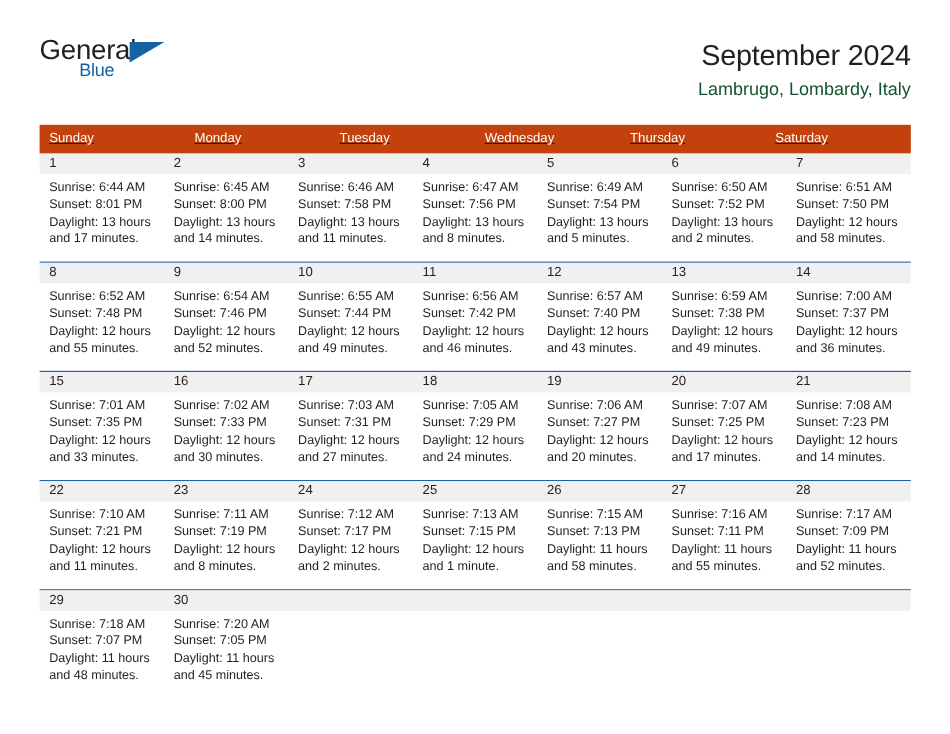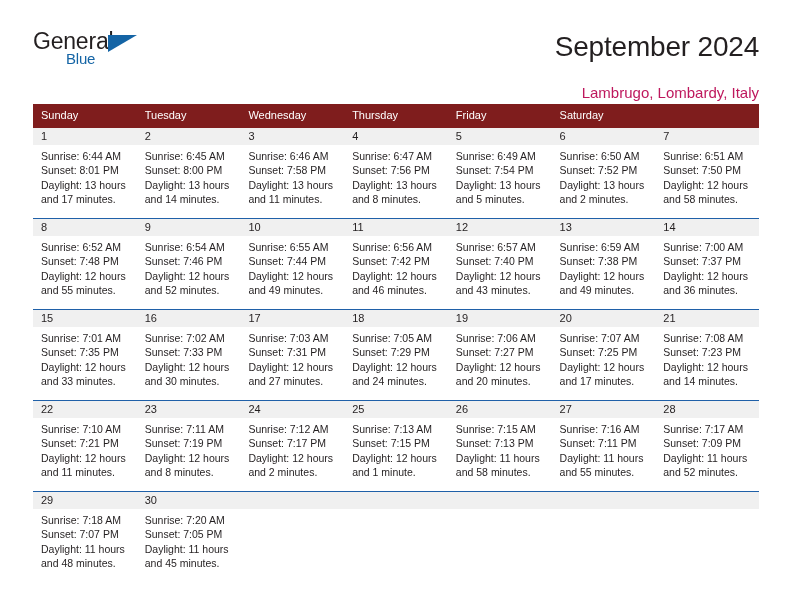--- a/index.html
+++ b/index.html
@@ -61,45 +61,46 @@
     font-size: 15px;
     color: #1464a5;
     letter-spacing: -0.2px;
     font-family: "Liberation Sans", sans-serif;
   }
   .title-block {
     text-align: right;
     padding-top: 0px;
   }
   .cal-title {
-    font-size: 28px;
+    font-size: 24px;
     font-weight: normal;
     color: #231f20;
     line-height: 34px;
     letter-spacing: -0.2px;
   }
   .cal-subtitle {
     font-size: 15px;
     font-weight: normal;
-    color: #be185d;
+    color: #14532d;
     line-height: 22px;
-    margin-top: 18px;
+    margin-top: 0;
   }
 
   
   .calendar {
     position: absolute;
     left: 33px;
     top: 104px;
     width: 726px;
   }
   .weekdays {
     display: grid;
-    grid-template-columns: repeat(7, 1fr);
-    background: #7f1d1d;
+    grid-template-columns: repeat(6, 1fr);
+    background: #c2410c;
+    text-decoration: underline;
   }
   .weekday {
     color: #ffffff;
     font-size: 11px;
     padding: 5px 0 6px 8px;
     box-sizing: border-box;
     line-height: 13px;
   }
 
   .week {
@@ -155,24 +156,24 @@
     </div>
     <div class="title-block">
       <div class="cal-title">September 2024</div>
       <div class="cal-subtitle">Lambrugo, Lombardy, Italy</div>
     </div>
   </div>
 
   <div class="calendar">
     <div class="weekdays">
       <div class="weekday">Sunday</div>
+      <div class="weekday">Monday</div>
       <div class="weekday">Tuesday</div>
       <div class="weekday">Wednesday</div>
       <div class="weekday">Thursday</div>
-      <div class="weekday">Friday</div>
       <div class="weekday">Saturday</div>
     </div>
 
     <div class="week first">
       <div class="daynum-band"></div>
       <div class="day">
         <div class="daynum">1</div>
         <div class="dayinfo">
           <div>Sunrise: 6:44 AM</div>
           <div>Sunset: 8:01 PM</div>

